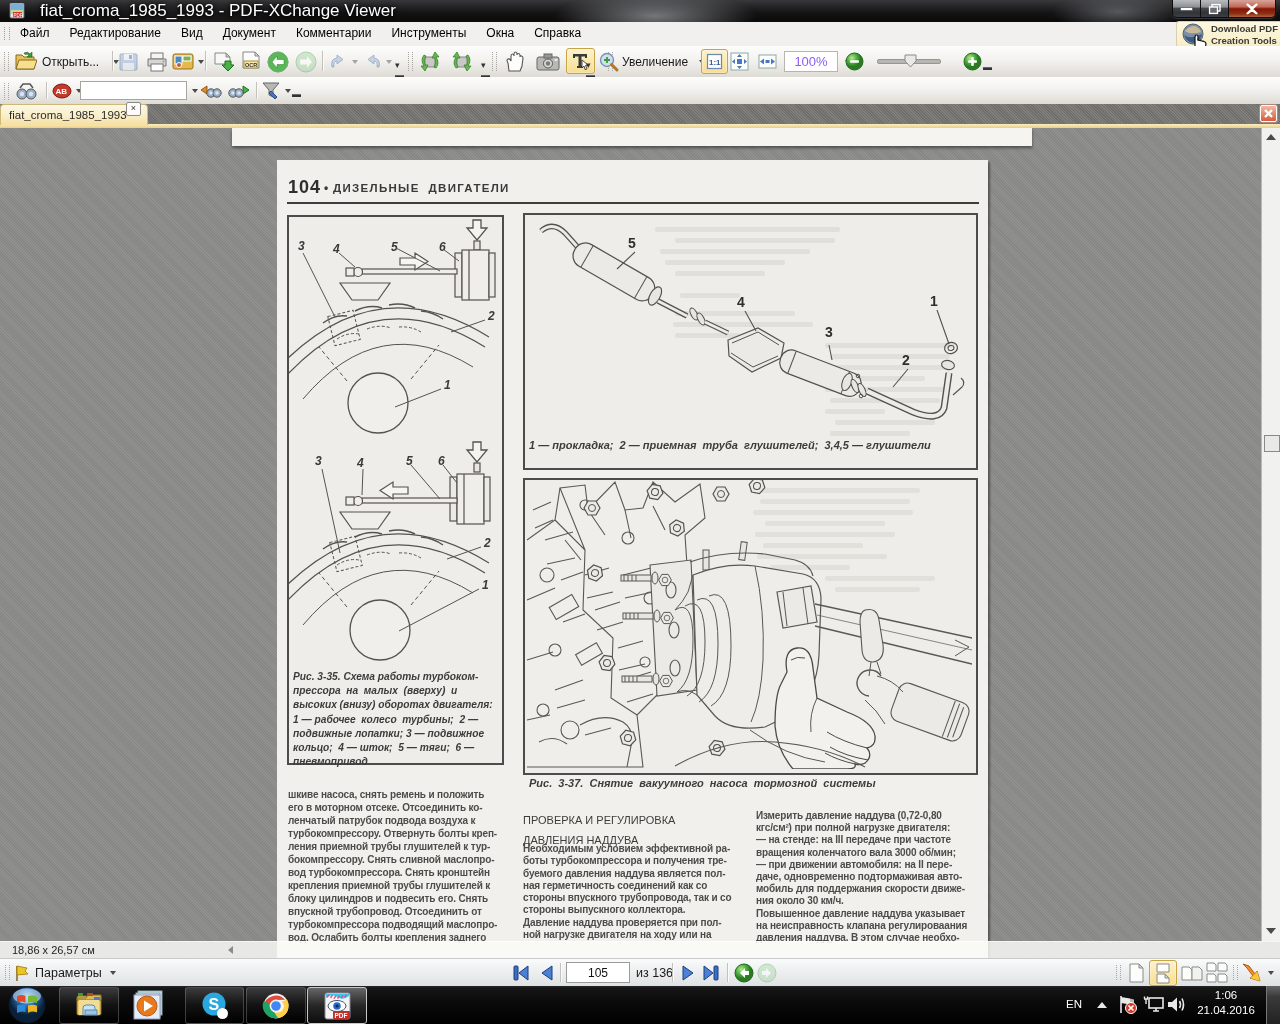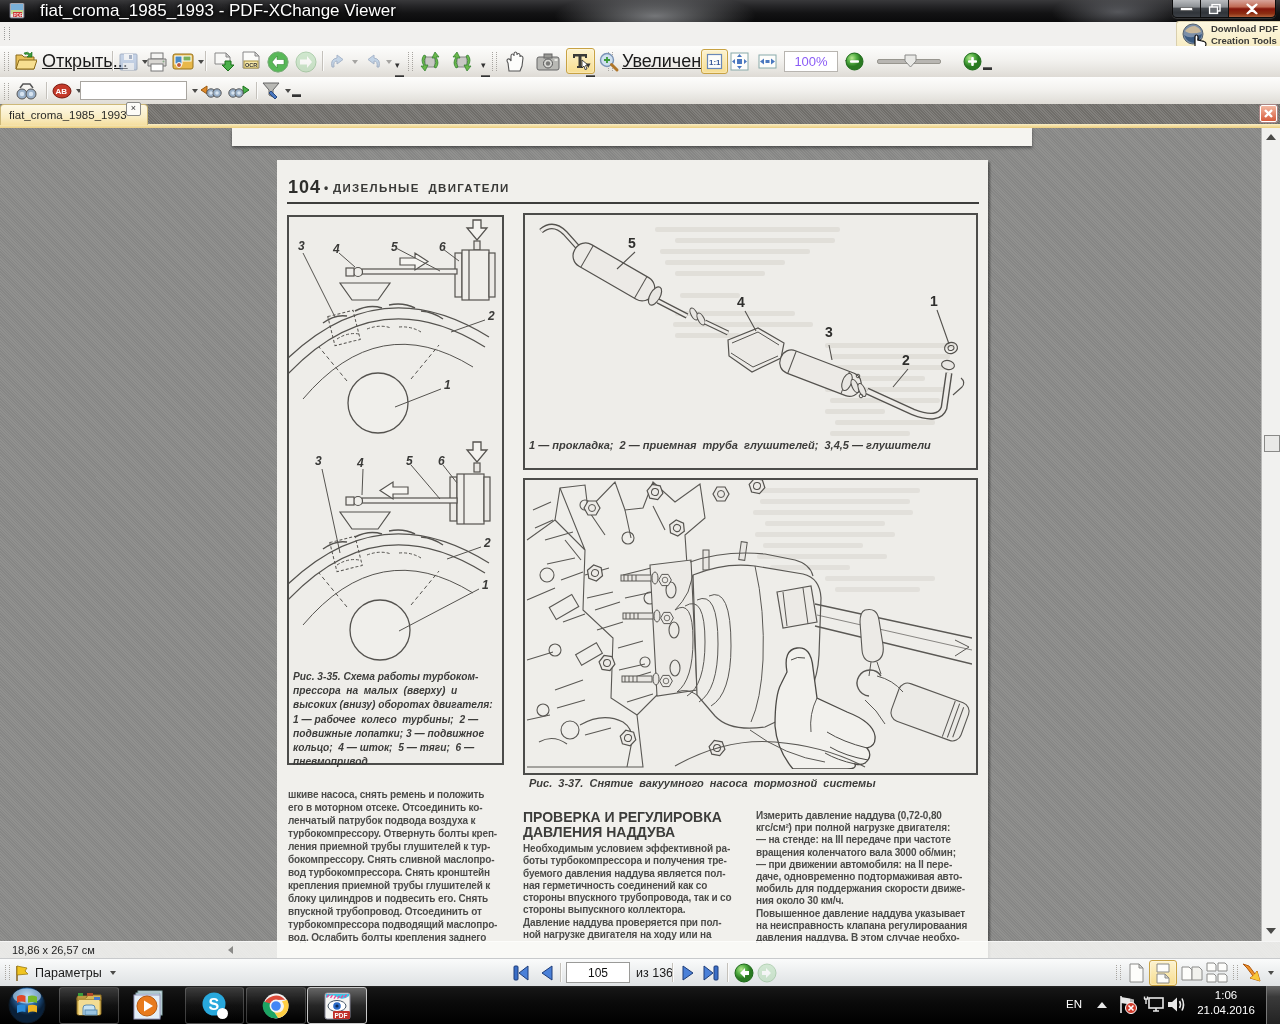--- a/index.html
+++ b/index.html
@@ -30,21 +30,21 @@
 
 #tb1{left:0;top:46px;width:1280px;height:31px;}
 #tb2{left:0;top:77px;width:1280px;height:27px;}
 .tbbg{background:linear-gradient(180deg,#fdfdfc 0%,#f3f2ef 45%,#e6e4df 80%,#dedbd5 100%);border-bottom:1px solid #cfccc6;}
 .titem{position:absolute;top:0;height:100%;display:flex;align-items:center;}
 .vsep{position:absolute;top:5px;width:1px;background:#c4c1bb;border-right:1px solid #fbfbfa;}
 .tgrip{position:absolute;top:6px;width:3px;border-left:1px dotted #a8a5a0;border-right:1px dotted #a8a5a0;}
 .dd{width:0;height:0;border-left:3.5px solid transparent;border-right:3.5px solid transparent;border-top:4px solid #4a4a48;}
 .ovf{position:absolute;font-size:9px;color:#333;}
 .hibtn{border:1px solid #c8a243;border-radius:3px;background:linear-gradient(180deg,#fdf3cf,#f7dd8e);box-shadow:inset 0 0 2px #fff;}
-.tbtxt{font-size:18px;color:#1a1a1a;text-decoration:underline;}
+.tbtxt{font-size:12px;color:#1a1a1a;}
 #zoombox{width:52px;height:19px;background:#fff;border:1px solid #b8b5b0;font-size:13px;color:#8b5cf6;
  display:flex;align-items:center;justify-content:center;}
 
 #tabbar{left:0;top:104px;width:1280px;height:24px;background:#787672;
  background-image:repeating-linear-gradient(45deg,rgba(255,255,255,.07) 0 1px,rgba(0,0,0,.07) 1px 2px);}
 #tabline{left:0;top:124px;width:1280px;height:4px;background:linear-gradient(180deg,#f9eec6,#ecce7e);z-index:3;}
 #tab1{left:0;top:104px;width:146px;height:20px;border-radius:4px 4px 0 0;z-index:4;
  background:linear-gradient(180deg,#fdf8e6 0%,#f9edc4 60%,#f5dfa0 100%);border:1px solid #cdb878;border-bottom:none;}
 #tab1 .t{position:absolute;left:8px;top:4px;font-size:11.5px;color:#2a2a28;}
 #tabx{left:126px;top:102px;width:13px;height:12px;background:#fcfbf8;border:1px solid #8a8a88;border-radius:2px;z-index:5;
@@ -105,20 +105,21 @@
   <div class="cb" id="cb-close">
         <svg width="13" height="11" viewBox="0 0 13 11">
           <path d="M2 1 L6.5 4.5 L11 1 M2 10 L6.5 6.5 L11 10 M2 1 L11 10 M11 1 L2 10" stroke="#fff" stroke-width="2.2" fill="none" stroke-linecap="round"></path>
         </svg>
       </div>
  </div>
 </div>
 
 <div class="a" id="menubar">
  <div class="a grip" style="left:4px;top:5px;height:13px"></div>
+ <div style="padding-left:20px"><span class="mi">Файл</span><span class="mi">Редактирование</span><span class="mi">Вид</span><span class="mi">Документ</span><span class="mi">Комментарии</span><span class="mi">Инструменты</span><span class="mi">Окна</span><span class="mi">Справка</span></div>
 </div>
 <div class="a" id="dlbanner">
  <svg class="a" style="left:4px;top:0px" width="24" height="24" viewBox="0 0 24 24">
   <circle cx="12" cy="12" r="10" fill="#7b8fa8"></circle>
   <path d="M4 9 Q8 4 14 4 Q19 6 20 10 Q14 12 8 11 Q5 10 4 9Z" fill="#c9b89a"></path>
   <path d="M3 13 Q7 16 12 15 Q17 14 21 12 Q20 18 14 21 Q6 21 3 13Z" fill="#3a5a80"></path>
   <circle cx="12" cy="12" r="10" fill="none" stroke="#55616e" stroke-width="1"></circle>
  </svg>
  <svg class="a" style="left:10px;top:6px" width="22" height="22" viewBox="0 0 22 22">
   <path d="M8 21 L8 9 Q8 7 9.5 7 Q11 7 11 9 L11 12 L17 13.5 Q19 14 19 16 L18 21 Z" fill="#fff" stroke="#111" stroke-width="1.2"></path>
@@ -409,21 +410,21 @@
    <div class="jl">ления приемной трубы глушителей к тур-</div>
    <div class="jl">бокомпрессору. Снять сливной маслопро-</div>
    <div class="jl">вод турбокомпрессора. Снять кронштейн</div>
    <div class="jl">крепления приемной трубы глушителей к</div>
    <div class="jl">блоку цилиндров и подвесить его. Снять</div>
    <div class="jl">впускной трубопровод. Отсоединить от</div>
    <div class="jl">турбокомпрессора подводящий маслопро-</div>
    <div class="jl">вод. Ослабить болты крепления заднего</div>
   </div>
 
-  <div class="a" style="left:246px;top:650px;width:224px;font-size:14px;font-weight:bold;color:#3c3c3a;line-height:15px">ПРОВЕРКА И РЕГУЛИРОВКА<br>ДАВЛЕНИЯ НАДДУВА</div>
+  <div class="a" style="left:246px;top:650px;width:224px;font-size:11px;font-weight:normal;color:#3c3c3a;line-height:20px">ПРОВЕРКА И РЕГУЛИРОВКА<br>ДАВЛЕНИЯ НАДДУВА</div>
   <div class="a" id="col2" style="left:246px;top:683px;width:224px;letter-spacing:-.15px;font-size:10px;font-weight:bold;color:#4c4c4a;line-height:12.3px">
    <div class="jl">Необходимым условием эффективной ра-</div>
    <div class="jl">боты турбокомпрессора и получения тре-</div>
    <div class="jl">буемого давления наддува является пол-</div>
    <div class="jl">ная герметичность соединений как со</div>
    <div class="jl">стороны впускного трубопровода, так и со</div>
    <div style="height:12.3px">стороны выпускного коллектора.</div>
    <div class="jl">Давление наддува проверяется при пол-</div>
    <div class="jl">ной нагрузке двигателя на ходу или на</div>
   </div>

